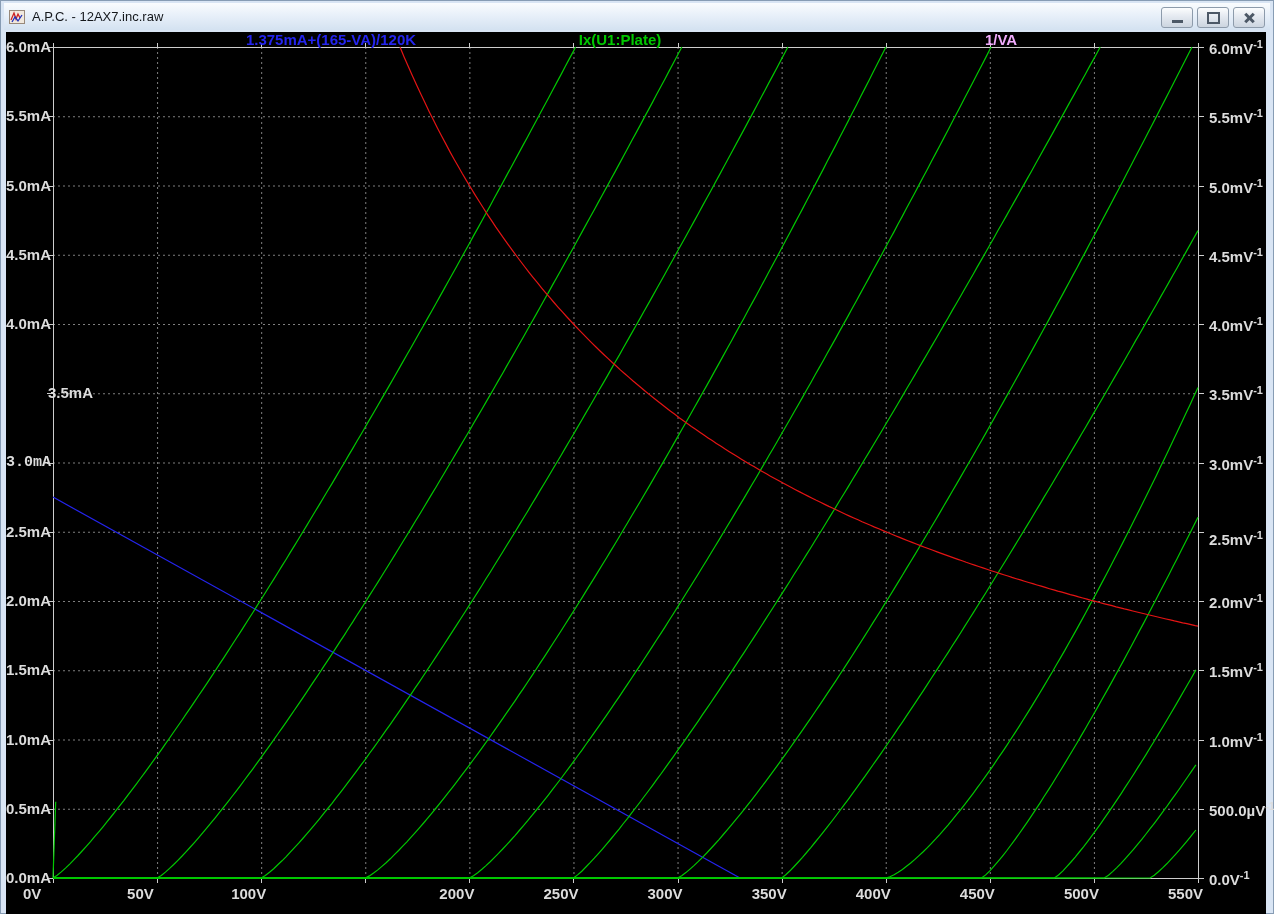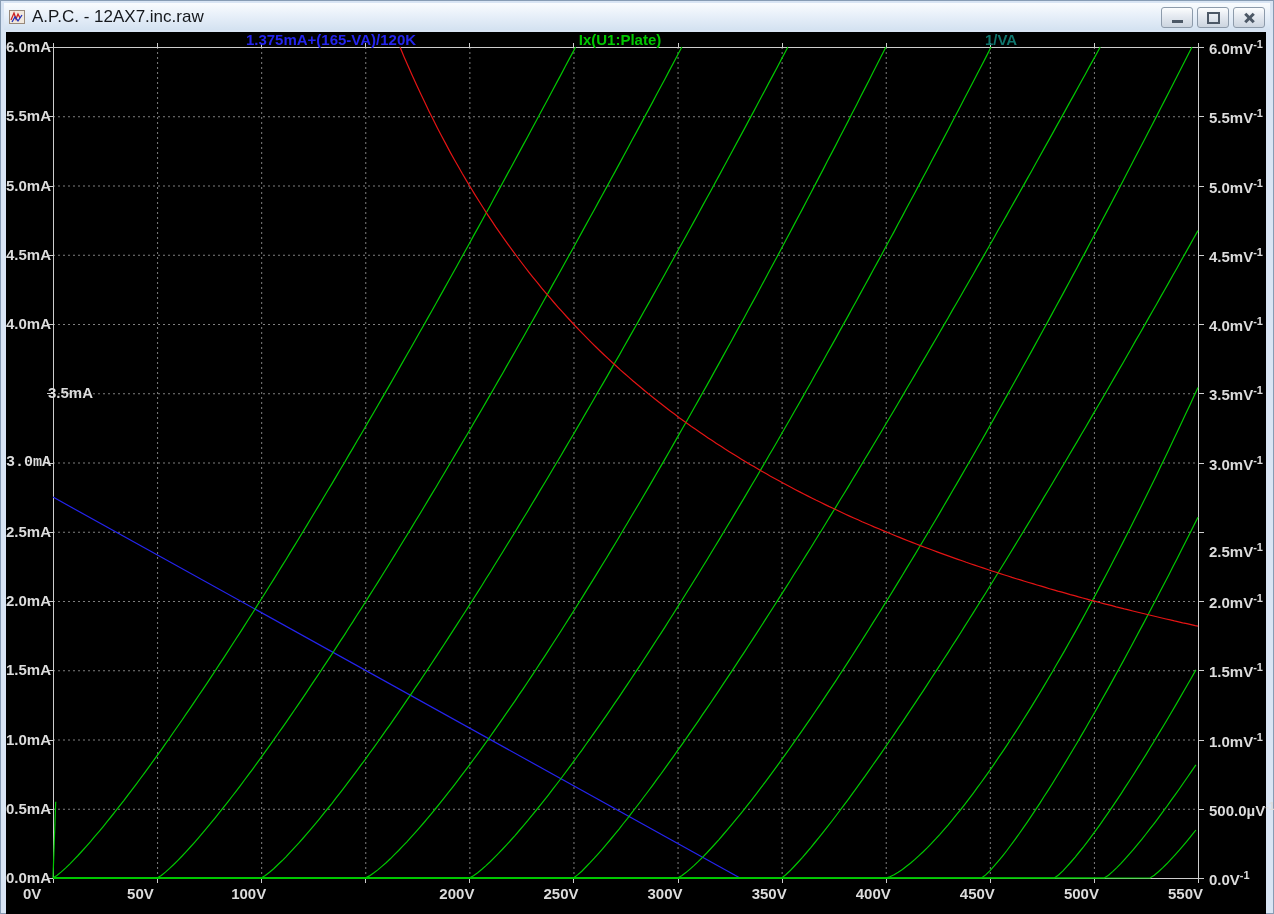--- a/index.html
+++ b/index.html
@@ -3,21 +3,21 @@
 <meta charset="utf-8">
 <style>
   html,body{margin:0;padding:0;width:1274px;height:914px;overflow:hidden;
     font-family:"Liberation Sans",sans-serif;}
   .window{position:absolute;left:0;top:0;width:1272px;height:912px;
     background:#d9e5f4;border:1px solid #879cb4;}
   .titlebar{position:absolute;left:3px;top:2px;right:3px;height:27px;
     background:linear-gradient(#fafcfe,#e8f0f9 45%,#d4e2f1);
     display:flex;align-items:center;}
   .app-icon{width:16px;height:16px;margin-left:5px;margin-right:7px;}
-  .title-text{font-size:17px;color:#15181c;}
+  .title-text{font-size:13px;color:#15181c;}
   .winbtns{position:absolute;right:5px;top:4px;display:flex;gap:4px;}
   .winbtn{width:30px;height:19px;border:1px solid #8d9bab;border-radius:3px;
     background:linear-gradient(#fcfdfe,#e4e9f0 45%,#ccd5e0);
     display:flex;align-items:center;justify-content:center;cursor:default;}
   .g-min{width:11px;height:3px;background:#4c5866;margin-top:8px;}
   .g-res{width:9px;height:8px;border:2px solid #4c5866;}
   .g-clo{position:relative;width:12px;height:12px;}
   .g-clo::before,.g-clo::after{content:"";position:absolute;left:5px;top:0;
     width:3px;height:12px;background:#4c5866;}
   .g-clo::before{transform:rotate(45deg);}
@@ -165,35 +165,35 @@
       <div class="ylab" style="left: 0px; top: 698.5px;">1.0mA</div>
       <div class="ylab" style="left: 0px; top: 767.75px;">0.5mA</div>
       <div class="ylab" style="left: 0px; top: 837px;">0.0mA</div>
       <div class="rlab" style="left: 1203px; top: 6px;">6.0mV<sup>-1</sup></div>
       <div class="rlab" style="left: 1203px; top: 75.25px;">5.5mV<sup>-1</sup></div>
       <div class="rlab" style="left: 1203px; top: 144.5px;">5.0mV<sup>-1</sup></div>
       <div class="rlab" style="left: 1203px; top: 213.75px;">4.5mV<sup>-1</sup></div>
       <div class="rlab" style="left: 1203px; top: 283px;">4.0mV<sup>-1</sup></div>
       <div class="rlab" style="left: 1203px; top: 352.25px;">3.5mV<sup>-1</sup></div>
       <div class="rlab" style="left: 1203px; top: 421.5px;">3.0mV<sup>-1</sup></div>
-      <div class="rlab" style="left: 1203px; top: 509px;">2.5mV<sup>-1</sup></div>
+      <div class="rlab" style="left: 1203px; top: 497px;">2.5mV<sup>-1</sup></div>
       <div class="rlab" style="left: 1203px; top: 560px;">2.0mV<sup>-1</sup></div>
       <div class="rlab" style="left: 1203px; top: 629.25px;">1.5mV<sup>-1</sup></div>
       <div class="rlab" style="left: 1203px; top: 698.5px;">1.0mV<sup>-1</sup></div>
       <div class="rlab" style="left: 1203px; top: 767.75px;">500.0µV<sup>-1</sup></div>
       <div class="rlab" style="left: 1203px; top: 837px; text-align: right;">0.0V<sup>-1</sup></div>
       <div class="xlab" style="left: 17px; top: 853px;">0V</div>
       <div class="xlab" style="left: 121.091px; top: 853px;">50V</div>
       <div class="xlab" style="left: 225.182px; top: 853px;">100V</div>
       <div class="xlab" style="left: 329.273px; top: 853px; margin-top: 30px;">150V</div>
       <div class="xlab" style="left: 433.364px; top: 853px;">200V</div>
       <div class="xlab" style="left: 537.455px; top: 853px;">250V</div>
       <div class="xlab" style="left: 641.545px; top: 853px;">300V</div>
       <div class="xlab" style="left: 745.636px; top: 853px;">350V</div>
       <div class="xlab" style="left: 849.727px; top: 853px;">400V</div>
       <div class="xlab" style="left: 953.818px; top: 853px;">450V</div>
       <div class="xlab" style="left: 1057.91px; top: 853px;">500V</div>
       <div class="xlab" style="left: 1162px; top: 853px;">550V</div>
       <div class="tracelab" style="left: 325px; color: rgb(36, 36, 238);">1.375mA+(165-VA)/120K</div>
       <div class="tracelab" style="left: 614px; color: rgb(0, 200, 0);">Ix(U1:Plate)</div>
-      <div class="tracelab" style="left: 995px; color: #0f766e;">1/VA</div>
+      <div class="tracelab" style="left: 995px; color: #f0abfc;">1/VA</div>
     </div>
 </div>
 
 </body></html>

